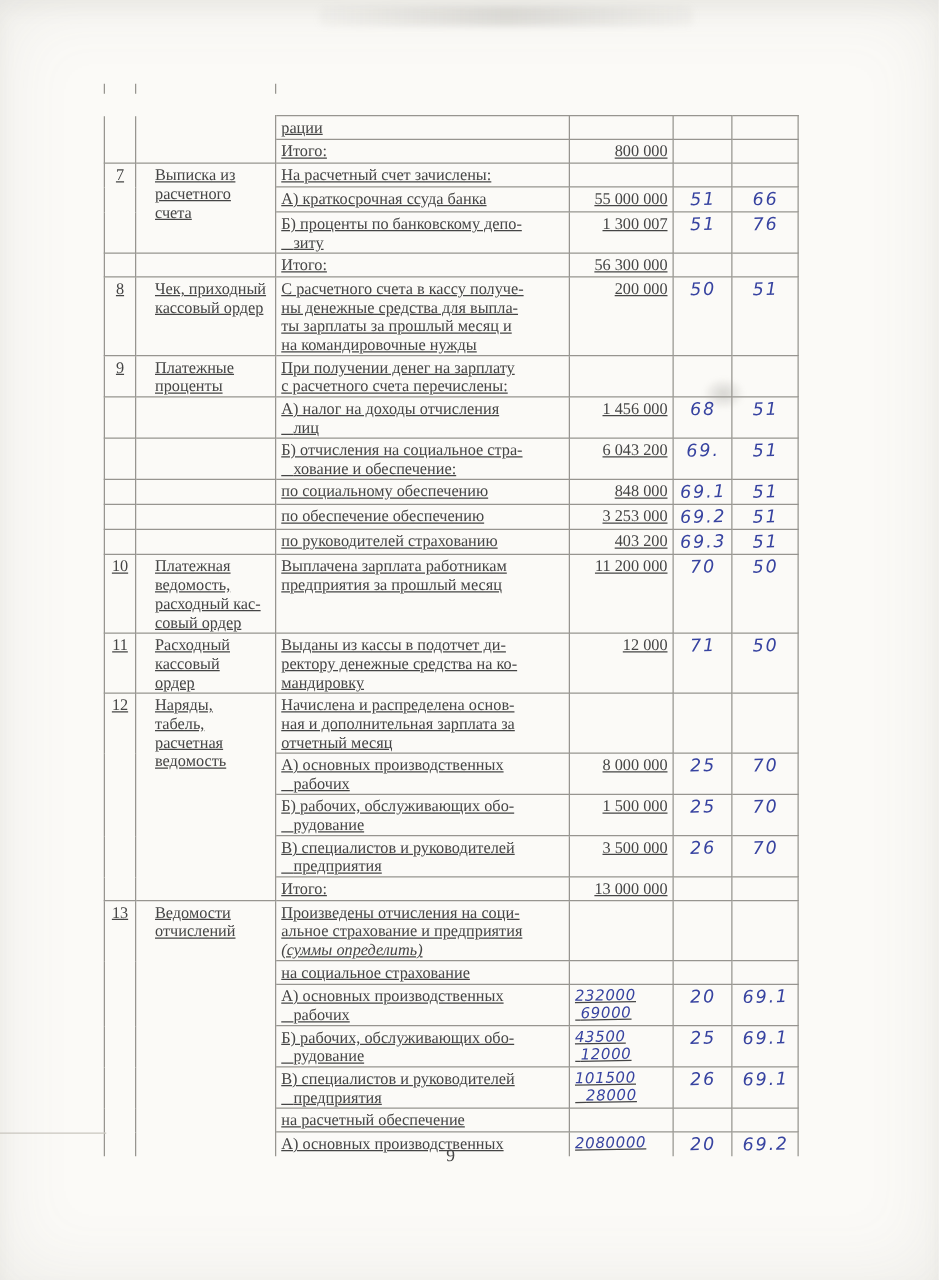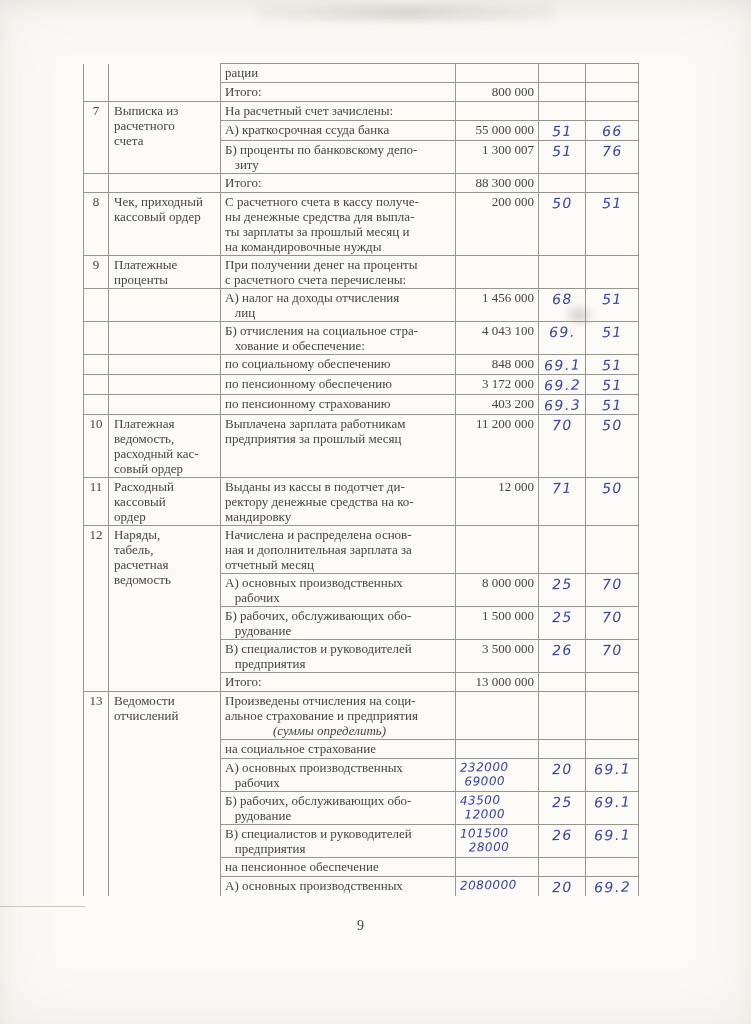--- a/index.html
+++ b/index.html
@@ -24,39 +24,39 @@
     position:absolute;top:5px;left:255px;width:300px;height:16px;
     background:linear-gradient(90deg, rgba(150,148,142,.05), rgba(130,128,122,.22), rgba(150,148,142,.06));
     filter:blur(3px);border-radius:6px;
   }
   .smudge{
     position:absolute;left:562px;top:302px;width:34px;height:26px;
     background:radial-gradient(ellipse at center, rgba(120,118,112,.28), rgba(120,118,112,0) 70%);
     filter:blur(1.5px);
   }
   table.journal{
-    position:absolute;left:83px;top:63px;width:555px;
+    position:absolute;left:83px;top:92px;width:555px;
     border-collapse:collapse;table-layout:fixed;
-    font-size:13px;line-height:15px;color:var(--ink);
+    font-size:13px;line-height:15px;color:var(--ink);text-decoration:underline;
   }
   col.c1{width:25px}col.c2{width:112px}col.c3{width:235px}col.c4{width:83px}col.c5{width:47px}col.c6{width:53px}
   td{
     border:1px solid var(--border);
     vertical-align:top;
     padding:1px 3px 1px 4px;
     overflow:hidden;
   }
   td.cell-no{text-align:center;padding-left:1px;padding-right:1px;}
-  td.cell-doc{padding-left:5px;margin-top:11px;}
+  td.cell-doc{padding-left:15px;margin-top:11px;}
   .pre{white-space:pre-wrap;display:block;}
   td.cell-amt{text-align:right;padding-right:4px;}
   td.cell-acc{text-align:center;padding-top:2px;}
   td.cut-top{border-top:none;}
   td.cut-bottom, tr:last-child td{border-bottom:none;}
-  .italic-line{font-style:italic;display:block;margin-left:48px;}
+  .italic-line{font-style:italic;display:block;}
   .hw{
     font-family:"DejaVu Sans", sans-serif;
     font-style:italic;
     color:var(--pen);
     font-size:14px;line-height:16px;
     letter-spacing:1.5px;
     display:inline-block;
     transform:rotate(-1.5deg);
   }
   .hw-amt{
@@ -163,21 +163,21 @@
         <td class="cell-no">
           <span class="pre"></span>
         </td>
         <td class="cell-doc">
           <span class="pre"></span>
         </td>
         <td class="cell-desc">
           <span class="pre">Итого:</span>
         </td>
         <td class="cell-amt">
-          <span class="pre">88 300 000</span>
+          <span class="pre">56 300 000</span>
         </td>
         <td class="cell-acc"><span class="hw"></span></td>
         <td class="cell-acc"><span class="hw"></span></td>
       </tr>
       <tr>
         <td class="cell-no">
           <span class="pre">8</span>
         </td>
         <td class="cell-doc">
           <span class="pre">Чек, приходный
@@ -197,21 +197,21 @@
       </tr>
       <tr>
         <td class="cell-no">
           <span class="pre">9</span>
         </td>
         <td class="cell-doc">
           <span class="pre">Платежные
 проценты</span>
         </td>
         <td class="cell-desc">
-          <span class="pre">При получении денег на проценты
+          <span class="pre">При получении денег на зарплату
 с расчетного счета перечислены:</span>
         </td>
         <td class="cell-amt">
           <span class="pre"></span>
         </td>
         <td class="cell-acc"><span class="hw"></span></td>
         <td class="cell-acc"><span class="hw"></span></td>
       </tr>
       <tr>
         <td class="cell-no">
@@ -235,21 +235,21 @@
           <span class="pre"></span>
         </td>
         <td class="cell-doc">
           <span class="pre"></span>
         </td>
         <td class="cell-desc">
           <span class="pre">Б) отчисления на социальное стра-
    хование и обеспечение:</span>
         </td>
         <td class="cell-amt">
-          <span class="pre">4 043 100</span>
+          <span class="pre">6 043 200</span>
         </td>
         <td class="cell-acc"><span class="hw">69.</span></td>
         <td class="cell-acc"><span class="hw">51</span></td>
       </tr>
       <tr>
         <td class="cell-no">
           <span class="pre"></span>
         </td>
         <td class="cell-doc">
           <span class="pre"></span>
@@ -264,37 +264,37 @@
         <td class="cell-acc"><span class="hw">51</span></td>
       </tr>
       <tr>
         <td class="cell-no">
           <span class="pre"></span>
         </td>
         <td class="cell-doc">
           <span class="pre"></span>
         </td>
         <td class="cell-desc">
-          <span class="pre">по пенсионному обеспечению</span>
-        </td>
-        <td class="cell-amt">
-          <span class="pre">3 172 000</span>
+          <span class="pre">по обеспечение обеспечению</span>
+        </td>
+        <td class="cell-amt">
+          <span class="pre">3 253 000</span>
         </td>
         <td class="cell-acc"><span class="hw">69.2</span></td>
         <td class="cell-acc"><span class="hw">51</span></td>
       </tr>
       <tr>
         <td class="cell-no">
           <span class="pre"></span>
         </td>
         <td class="cell-doc">
           <span class="pre"></span>
         </td>
         <td class="cell-desc">
-          <span class="pre">по пенсионному страхованию</span>
+          <span class="pre">по руководителей страхованию</span>
         </td>
         <td class="cell-amt">
           <span class="pre">403 200</span>
         </td>
         <td class="cell-acc"><span class="hw">69.3</span></td>
         <td class="cell-acc"><span class="hw">51</span></td>
       </tr>
       <tr>
         <td class="cell-no">
           <span class="pre">10</span>
@@ -459,21 +459,21 @@
         </td>
         <td class="cell-amt">
           <span class="hw hw-amt">101500
   28000</span>
         </td>
         <td class="cell-acc"><span class="hw">26</span></td>
         <td class="cell-acc"><span class="hw">69.1</span></td>
       </tr>
       <tr>
         <td class="cell-desc">
-          <span class="pre">на пенсионное обеспечение</span>
+          <span class="pre">на расчетный обеспечение</span>
         </td>
         <td class="cell-amt">
           <span class="pre"></span>
         </td>
         <td class="cell-acc"><span class="hw"></span></td>
         <td class="cell-acc"><span class="hw"></span></td>
       </tr>
       <tr>
         <td class="cell-desc cut-bottom">
           <span class="pre">А) основных производственных</span>

